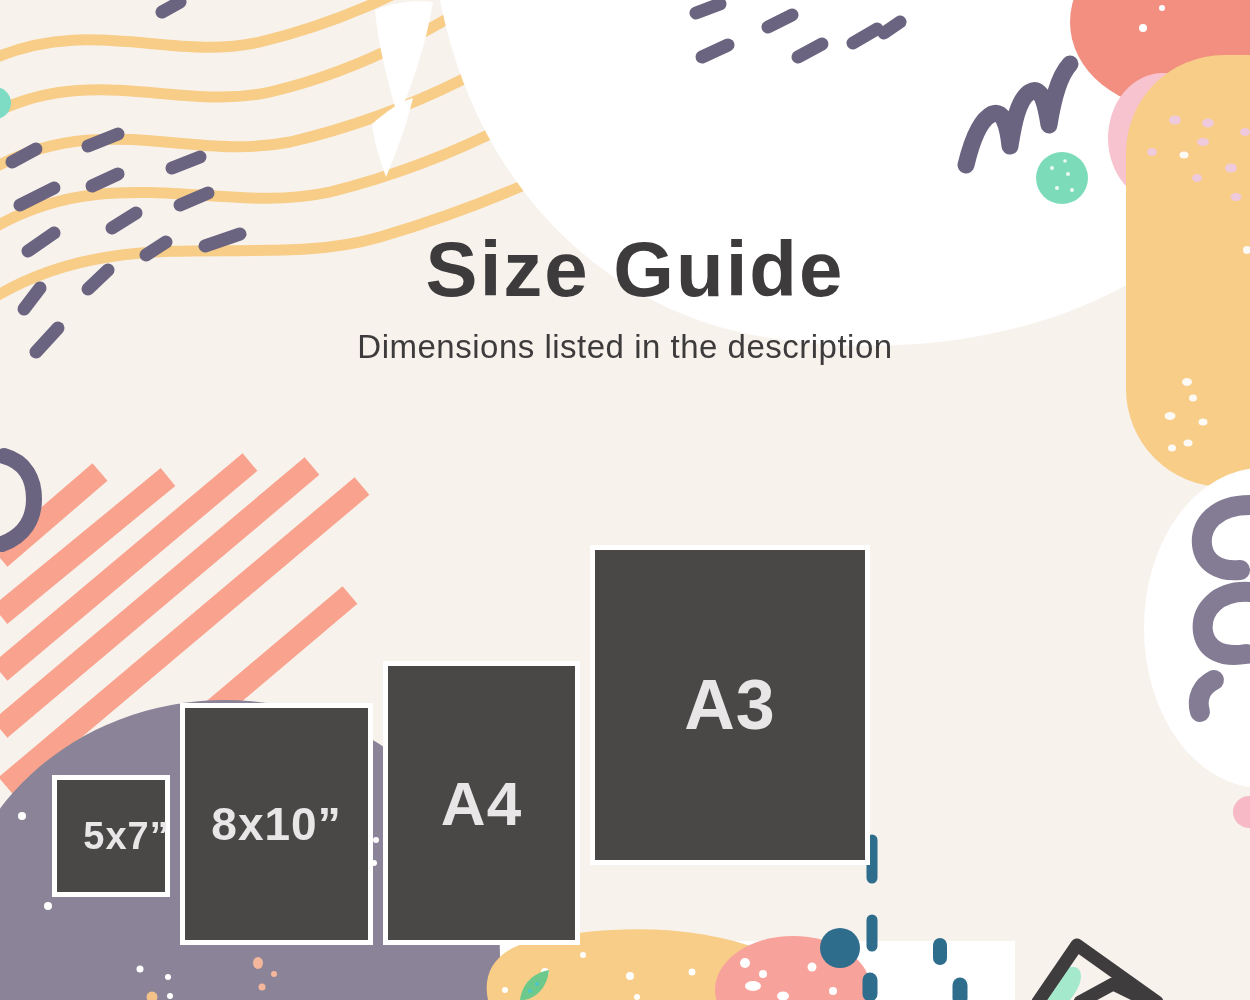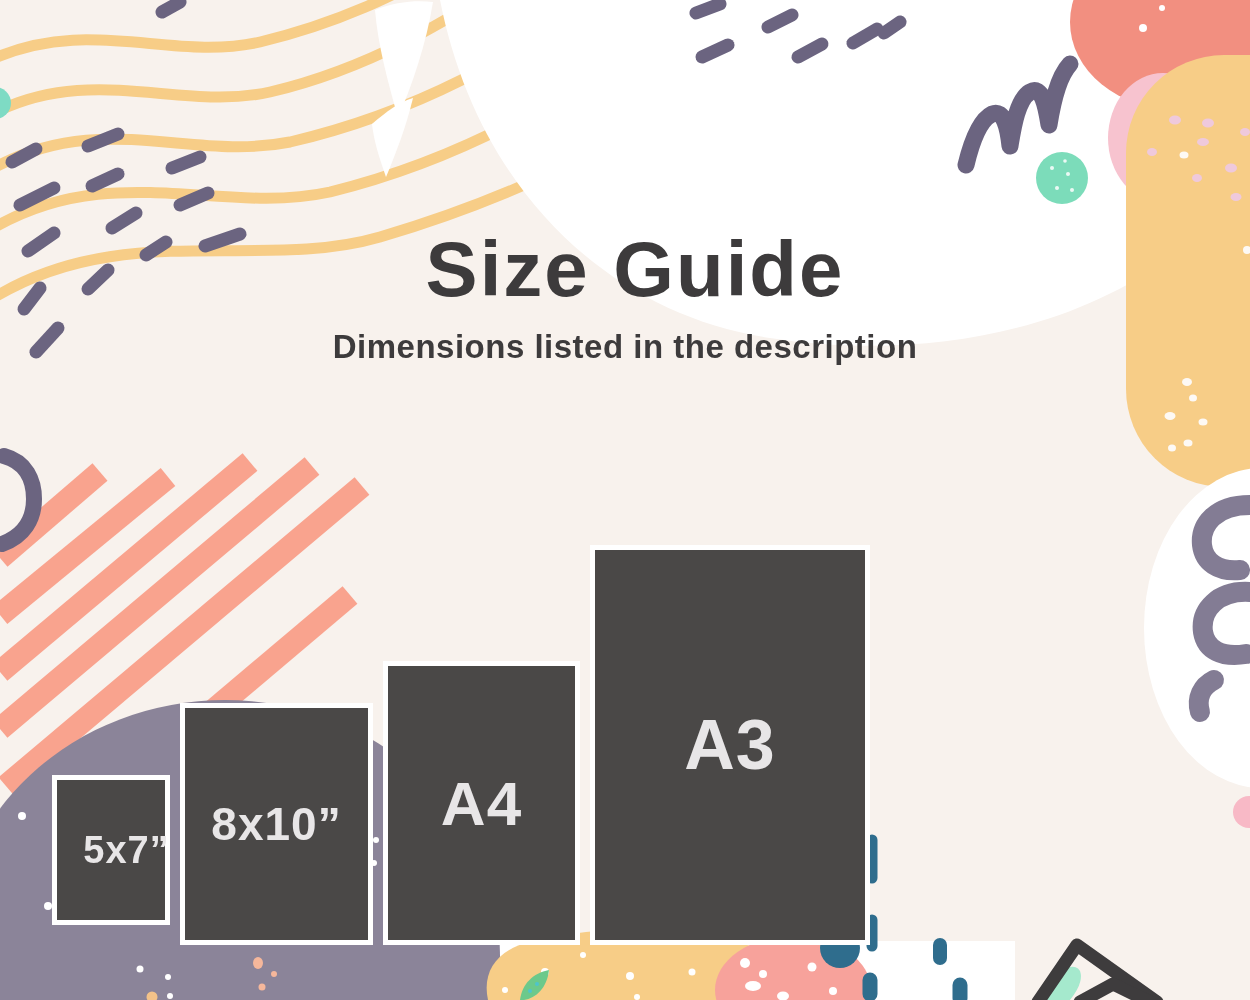--- a/index.html
+++ b/index.html
@@ -5,31 +5,31 @@
   html,body{margin:0;padding:0;}
   body{
     width:1250px;height:1000px;overflow:hidden;position:relative;
     background:var(--c-background,#f8f2ed);
     font-family:"Liberation Sans",sans-serif;
   }
   #stage{position:absolute;inset:0;width:1250px;height:1000px;}
   #doodles{position:absolute;left:0;top:0;width:1250px;height:1000px;}
   .header{position:absolute;left:0;right:0;text-align:center;color:var(--c-title_text,#3d3b3c);}
   .title{top:230px;font-size:78px;font-weight:bold;letter-spacing:2px;line-height:1;padding-left:20px;}
-  .subtitle{top:330px;font-size:33px;font-weight:bold;letter-spacing:0.5px;line-height:1;}
+  .subtitle{top:330px;font-size:33px;font-weight:normal;letter-spacing:0.5px;line-height:1;}
   .card{
     position:absolute;background:var(--c-panel,#4a4847);
     border:5px solid var(--c-panel_border,#ffffff);box-sizing:border-box;
     display:flex;align-items:center;justify-content:center;
     color:var(--c-label_text,#e8e6e7);font-weight:bold;letter-spacing:1px;
   }
-  #card-5x7  {left:52px; top:775px;width:118px;height:150px;font-size:38px;padding-left:31px;}
+  #card-5x7  {left:52px; top:775px;width:118px;height:122px;font-size:38px;padding-left:31px;}
   #card-8x10 {left:180px;top:703px;width:193px;height:242px;font-size:46px;text-align:right;}
   #card-a4   {left:383px;top:661px;width:197px;height:284px;font-size:62px;}
-  #card-a3   {left:590px;top:545px;width:280px;height:400px;font-size:70px;}
+  #card-a3   {left:590px;top:545px;width:280px;height:320px;font-size:70px;}
   #card-13x19{left:882px;top:484px;width:314px;height:461px;font-size:72px;}
 </style>
 </head>
 <body>
 
 <div id="stage">
 
   <svg id="doodles" viewBox="0 0 1250 1000" xmlns="http://www.w3.org/2000/svg">
 
     <g fill="none" stroke="#f7cd87" stroke-width="11" stroke-linecap="round">

